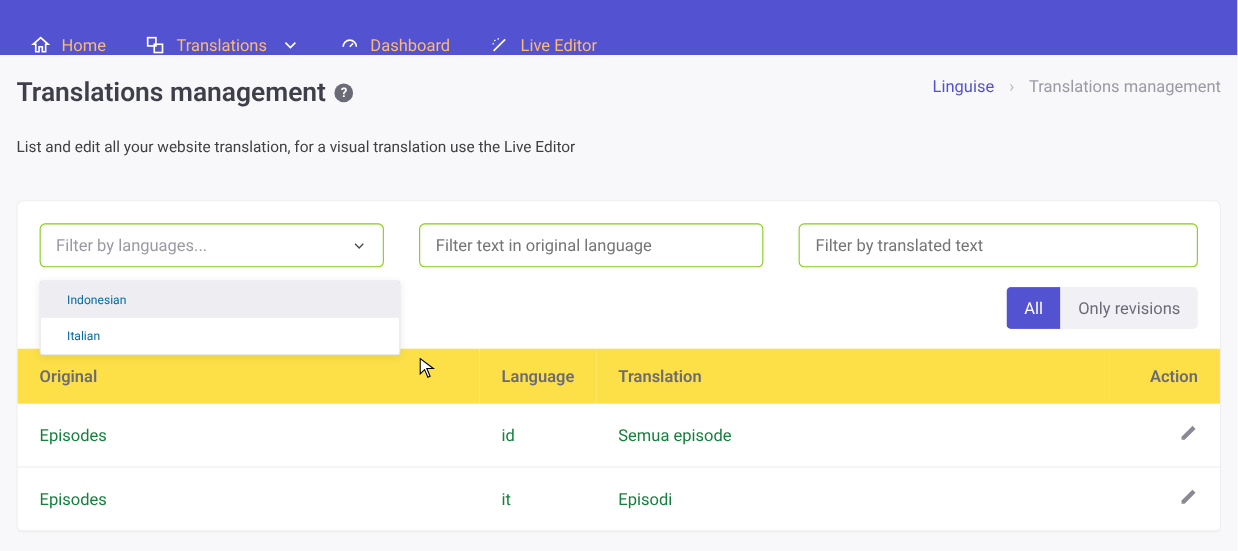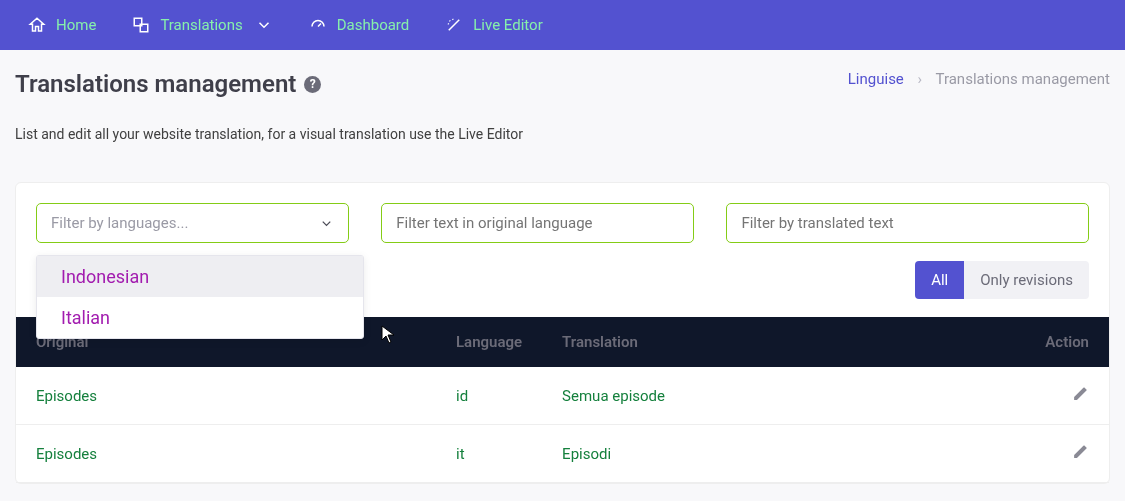--- a/index.html
+++ b/index.html
@@ -1,44 +1,44 @@
 <!DOCTYPE html>
 <html><head>
 <meta charset="utf-8">
 <style>
 *{box-sizing:border-box;margin:0;padding:0;font-family:-apple-system,BlinkMacSystemFont,"Segoe UI",Roboto,sans-serif}
 body{background:#f8f8fa;color:#5e5e6e;font-size:14px;width:1125px}
 .navbar{background:#5352d0;height:50px;display:flex;align-items:center;padding:0 10px}
-.nav-item{display:flex;align-items:flex-start;gap:10px;padding:16px 18px;color:#86efac;font-size:15px;cursor:pointer;height:50px}
+.nav-item{display:flex;align-items:flex-end;gap:10px;padding:0 18px;color:#fdba74;font-size:15px;cursor:pointer;height:50px}
 .nav-item svg{width:18px;height:18px;fill:#fff}
 .chev{width:11px;height:11px;fill:#fff;margin-left:2px}
 .page{padding:20px 15px}
 .header-row{display:flex;justify-content:space-between;align-items:flex-start;margin-bottom:28px}
 .title{color:#3f3f4a;font-size:24px;font-weight:600;display:flex;align-items:center;gap:8px}
 .help{width:17px;height:17px;border-radius:50%;background:#6b6b78;color:#fff;display:inline-flex;align-items:center;justify-content:center;font-size:12px;font-weight:700}
 .crumbs{font-size:15px;color:#9a9aa5}
 .crumbs .link{color:#5352d0}
 .crumbs .sep{margin:0 10px;color:#b8b8c4}
 .subtitle{color:#404040;font-size:14px;margin-bottom:40px}
 .card{background:#fff;border-radius:6px;padding:20px 0 0;border:1px solid #eee}
 .filter-row{display:flex;gap:32px;padding:0 20px 18px;position:relative}
 .filter-box{border:1px solid #84cc16;border-radius:5px;height:40px;display:flex;align-items:center;padding:0 14px;color:#9a9aa5;font-size:15px;background:#fff}
 .lang-filter{width:328px;justify-content:space-between;position:relative}
 .txt-filter{width:328px}
 .trans-filter{width:380px;margin-left:auto}
 .dropdown{position:absolute;top:52px;left:20px;width:328px;background:#fff;border:1px solid #e5e5ec;border-radius:3px;box-shadow:0 2px 8px rgba(0,0,0,0.08);z-index:10}
-.dd-item{padding:10px 24px;font-size:18px;color:#a21caf;cursor:pointer}
+.dd-item{padding:10px 24px;font-size:11px;color:#0369a1;cursor:pointer}
 .dd-item.hover{background:#eeeef2}
 .toggle-row{display:flex;justify-content:flex-end;padding:0 20px 18px}
 .toggle-group{display:flex;border-radius:4px;overflow:hidden}
 .toggle-btn{padding:10px 16px;font-size:15px;cursor:pointer}
 .toggle-btn.active{background:#5352d0;color:#fff}
 .toggle-btn.inactive{background:#f1f1f5;color:#6b6b78}
 table{width:100%;border-collapse:collapse}
-thead tr{background:#0f172a}
+thead tr{background:#fde047}
 th{text-align:left;padding:16px 20px;color:#6b6b78;font-weight:600;font-size:15px}
 th.action{text-align:right}
 td{padding:18px 20px;color:#15803d;font-size:15px;border-bottom:1px solid #eee}
 td.action{text-align:right}
 .edit-icon{width:17px;height:17px;fill:#8a8a95;cursor:pointer}
 .chev-dn{width:15px;height:15px;stroke:#4a4a55;stroke-width:2;fill:none}
 .cursor{position:absolute;left:381px;top:275px;z-index:20}
 .content{position:relative}
 </style>
 </head>

